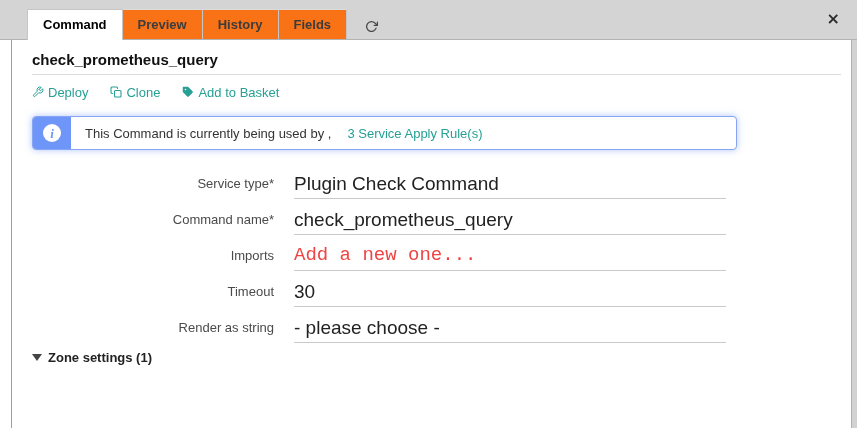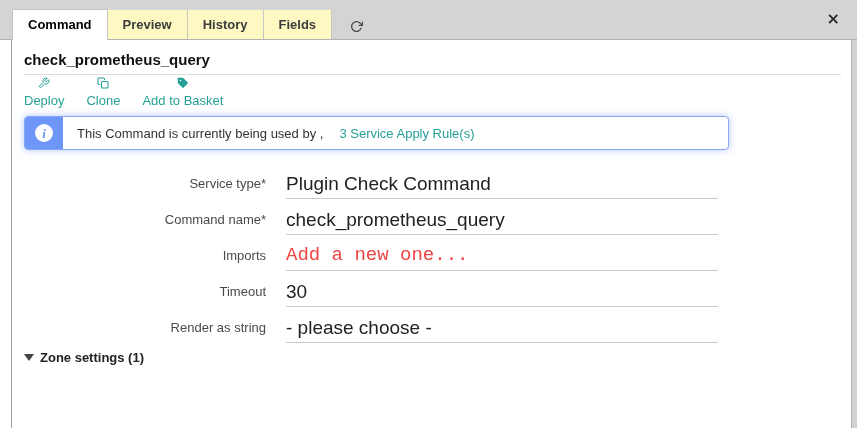--- a/index.html
+++ b/index.html
@@ -12,25 +12,25 @@
   
   .topstrip{
     position:absolute;top:0;left:0;width:857px;height:40px;
     background:#d4d4d4;border-bottom:1px solid #b3b3b3;box-sizing:border-box;
   }
   .tabs{
     position:absolute;left:12px;bottom:0;display:flex;align-items:flex-end;height:30px;
   }
   .tab{
     height:30px;line-height:30px;padding:0 15px;
-    background:#fef9c3;border-right:1px solid #c6c6c6;border-top:1px solid #dcdcdc;
+    background:#f97316;border-right:1px solid #c6c6c6;border-top:1px solid #dcdcdc;
     font-size:13px;font-weight:bold;color:#3c3c3c;box-sizing:border-box;cursor:pointer;
     white-space:nowrap;
   }
-  .tab:first-child{border-left:1px solid #c6c6c6;}
+  .tab:first-child{border-left:1px solid #c6c6c6;margin-left:15px;}
   .tab.active{
     background:#ffffff;color:#000;position:relative;
     margin-bottom:-1px;height:31px;border-top:1px solid #c6c6c6;
   }
   .refresh-btn{
     background:none;border:none;padding:0;margin:0 0 6px 18px;cursor:pointer;
     color:#4a4a4a;display:flex;align-items:center;
   }
   .close-btn{
     position:absolute;top:11px;right:17px;background:none;border:none;padding:0;
@@ -39,35 +39,35 @@
   }
   
   .right-strip{
     position:absolute;top:40px;right:0;width:6px;bottom:0;
     background:#d2d2d2;border-left:1px solid #b0b0b0;box-sizing:border-box;
   }
   
   .panel{
     position:absolute;top:40px;left:11px;right:6px;bottom:0;
     background:#ffffff;border-left:1px solid #9e9e9e;box-sizing:border-box;
-    padding:0 10px 0 12px;overflow:hidden;
+    padding:0 10px 0 20px;overflow:hidden;
   }
   .page-title{
     margin:10px 0 0 0;font-size:15px;font-weight:bold;color:#111;line-height:20px;
   }
   .title-rule{
     border:none;border-top:1px solid #dcdcdc;margin:4px 0 0 0;
   }
   
   .actions{
     display:flex;align-items:center;margin-top:9px;height:16px;
   }
   .action-link{
     display:inline-flex;align-items:center;gap:4px;margin-right:22px;
-    color:#26a095;font-size:13px;text-decoration:none;cursor:pointer;flex-direction:column;
+    color:#26a095;font-size:13px;text-decoration:none;cursor:pointer;
   }
   .action-link svg{flex:0 0 auto;}
   
   .info-banner{
     margin-top:16px;width:705px;height:34px;display:flex;align-items:stretch;
     border:1px solid #86a5f2;border-radius:4px;background:#fff;
     box-shadow:0 0 7px rgba(110,150,245,0.55);box-sizing:border-box;overflow:hidden;
   }
   .info-icon-box{
     width:38px;background:#6d96f8;display:flex;align-items:center;justify-content:center;

